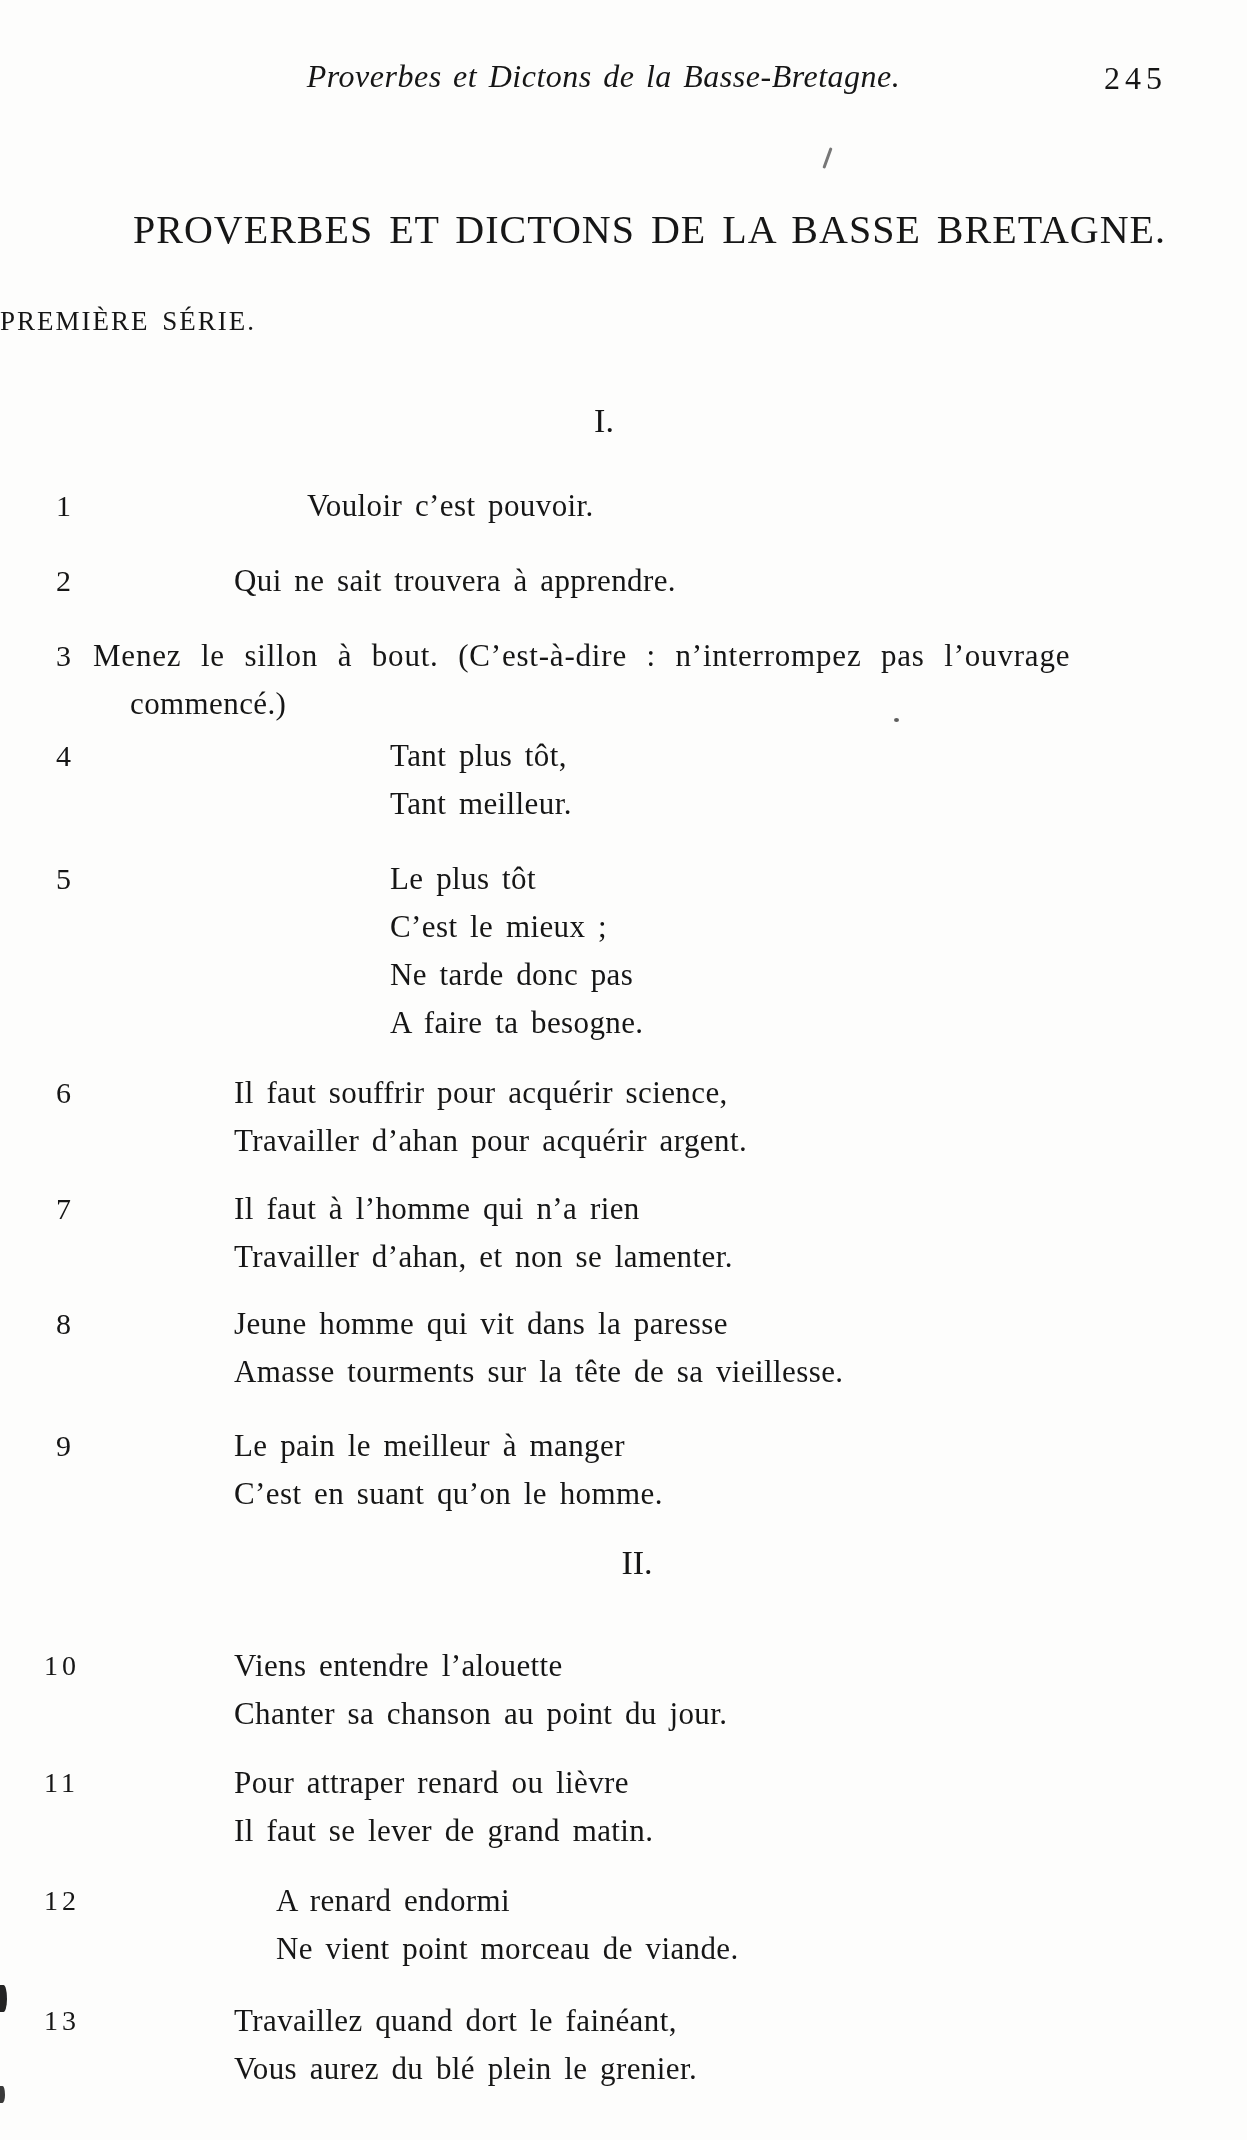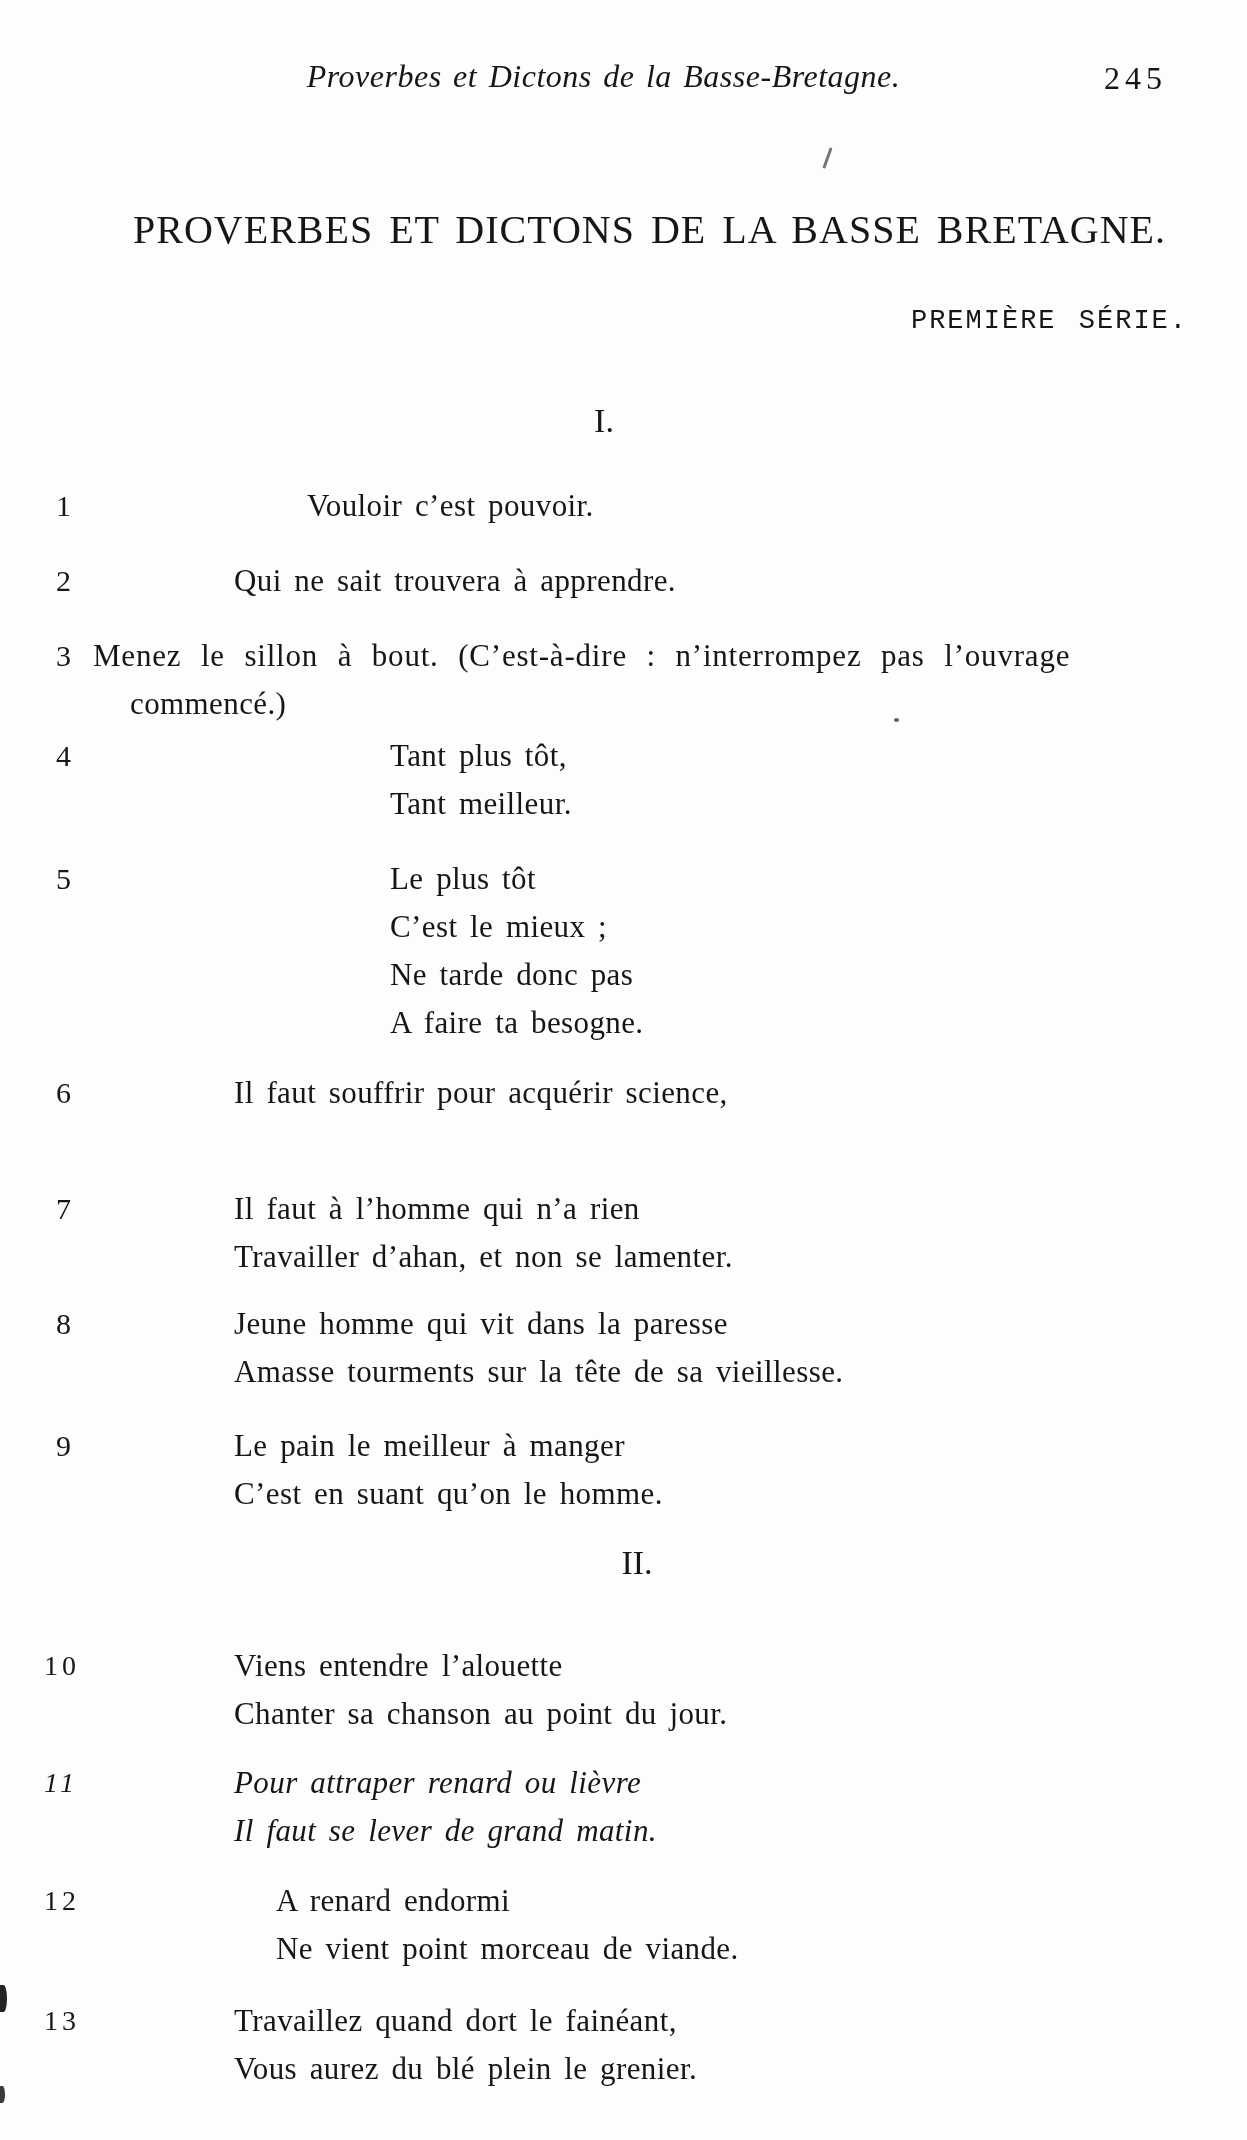--- a/index.html
+++ b/index.html
@@ -27,22 +27,22 @@
   
   .title {
     position:absolute; top:206px; left:0; width:1247px; margin:0;
     text-align:center; font-weight:normal;
     font-size:40px; letter-spacing:1px; word-spacing:5px;
     white-space:nowrap;
     padding-left:26px;
   }
   .subtitle {
     position:absolute; top:306px; left:0; width:1188px; margin:0;
-    text-align:right; font-weight:normal;
-    font-size:27px; letter-spacing:2px; word-spacing:4px;font-family:Liberation Mono, monospace;
+    text-align:left; font-weight:normal;
+    font-size:27px; letter-spacing:2px; word-spacing:4px;
   }
   .section-heading {
     position:absolute; left:0; text-align:center; font-size:34px;
   }
   .h-one { top:402px; width:1208px; }
   .h-two { top:1544px; width:1178px;padding-left:48px; }
 
   
   .proverb {
     position:absolute; left:0; width:1247px;
@@ -67,21 +67,21 @@
   .s0p0 { top:482px; }
   .s0p1 { top:557px; }
   .s0p2 { top:632px; }
   .s0p3 { top:732px; }
   .s0p4 { top:855px; }
   .s0p5 { top:1069px; }
   .s0p6 { top:1185px; }
   .s0p7 { top:1300px; }
   .s0p8 { top:1422px; }
   .s1p0 { top:1642px; }
-  .s1p1 { top:1759px;font-style:italic; }
+  .s1p1 { top:1759px; }
   .s1p2 { top:1877px; }
   .s1p3 { top:1997px; }
 
   
   .artifact { position:absolute; }
   .artifact.slash {
     left:826px; top:147px; width:3px; height:22px;
     background:#777; transform:rotate(20deg); border-radius:2px;
   }
   .artifact.dot {
@@ -149,20 +149,21 @@
       <div class="line">C’est le mieux ;</div>
       <div class="line">Ne tarde donc pas</div>
       <div class="line">A faire ta besogne.</div>
     </div>
   </div>
 
   <div class="proverb s0p5">
     <span class="num">6</span>
     <div class="lines indent-b">
       <div class="line">Il faut souffrir pour acquérir science,</div>
+      <div class="line">Travailler d’ahan pour acquérir argent.</div>
     </div>
   </div>
 
   <div class="proverb s0p6">
     <span class="num">7</span>
     <div class="lines indent-b">
       <div class="line">Il faut à l’homme qui n’a rien</div>
       <div class="line">Travailler d’ahan, et non se lamenter.</div>
     </div>
   </div>

